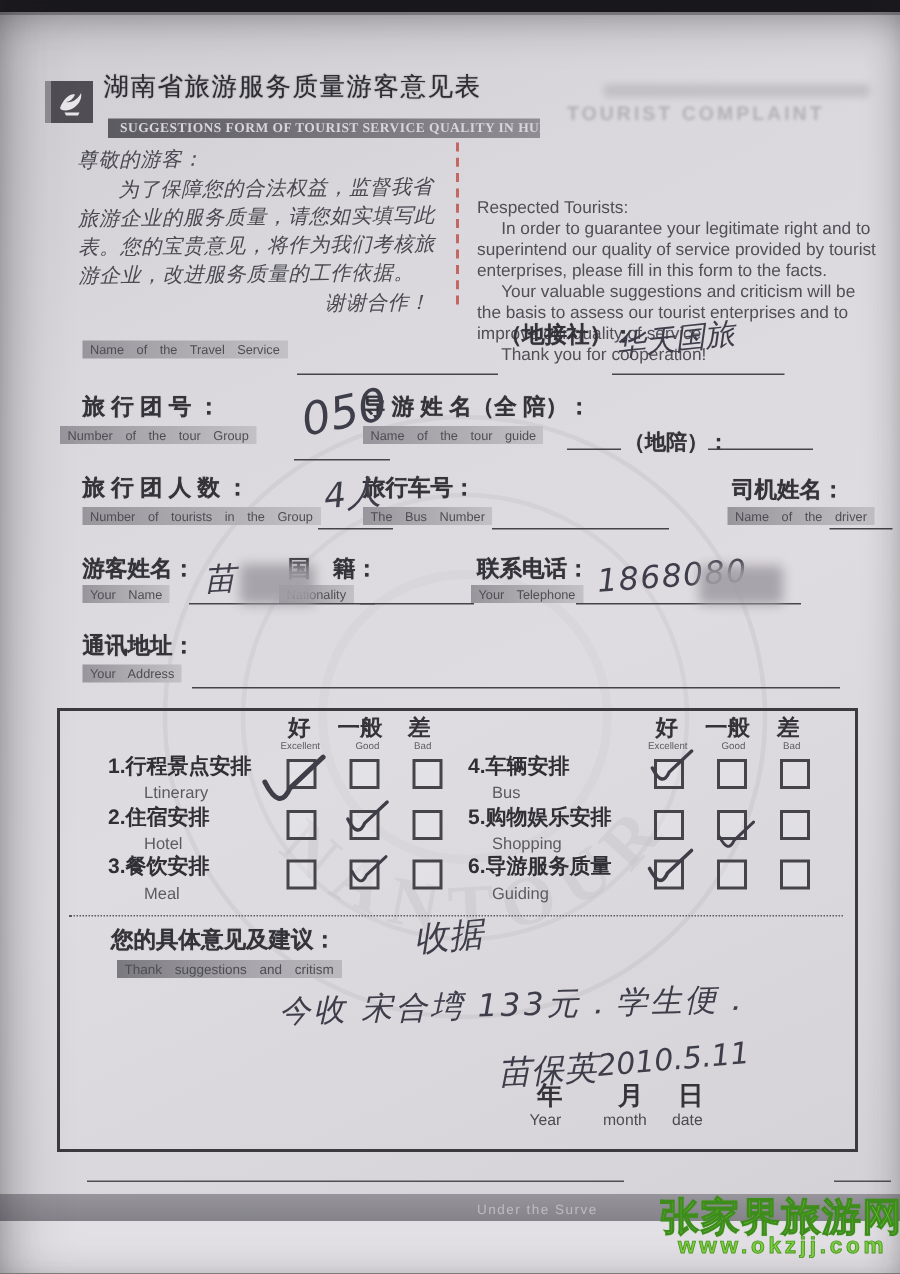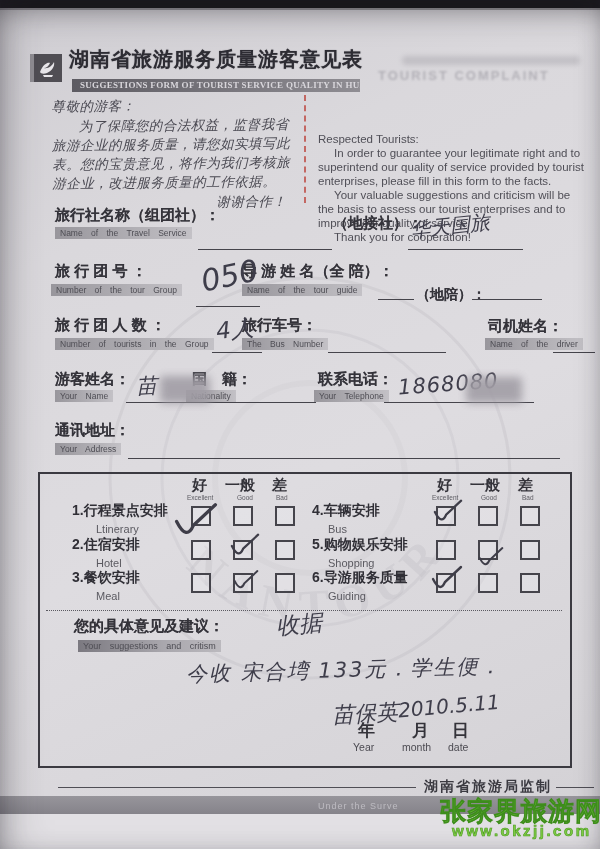--- a/index.html
+++ b/index.html
@@ -11,21 +11,21 @@
         box-shadow:inset 0 20px 34px -14px rgba(25,24,30,.55),
                    inset 26px 0 46px -26px rgba(50,48,56,.38),
                    inset -14px 0 30px -22px rgba(70,68,76,.22),
                    inset 0 -10px 24px -16px rgba(60,58,66,.22);}
   .top-strip{position:absolute;left:0;top:0;width:600px;height:8px;background:#1a191d;z-index:40;}
   .top-strip2{position:absolute;left:0;top:8px;width:600px;height:2px;background:#57555b;opacity:.5;z-index:40;}
 
   
   .logo-box{position:absolute;left:34px;top:54px;width:28px;height:28px;background:#504e54;
         box-shadow:-4px 0 0 #8e8c92;z-index:3;}
-  .page-title{position:absolute;left:69px;top:46px;font-size:20px;font-weight:bold;color:#2d2c33;
+  .page-title{position:absolute;left:69px;top:46px;font-size:17px;font-weight:normal;color:#2d2c33;
         letter-spacing:1px;white-space:nowrap;z-index:3;text-shadow:0 0 1px rgba(45,44,51,.6);}
   .subtitle-bar{position:absolute;left:72px;top:79px;width:280px;height:13px;z-index:3;
         background:linear-gradient(90deg,#5d5b62,#8f8d93);color:#d8d6db;
         font-family:"Liberation Serif",serif;font-weight:bold;font-size:9px;line-height:13px;
         padding-left:8px;white-space:nowrap;overflow:hidden;letter-spacing:.3px;}
   .bleed-blur{position:absolute;left:402px;top:56px;width:178px;height:9px;background:#86848c;
         opacity:.28;filter:blur(2.5px);border-radius:4px;z-index:2;}
   .bleed-text{position:absolute;left:378px;top:68px;font-size:13px;font-weight:bold;color:#8b8992;
         letter-spacing:2px;opacity:.5;filter:blur(1px);z-index:2;white-space:nowrap;}
 
@@ -124,29 +124,28 @@
     <div class="closing">谢谢合作！</div>
   </div>
   <div class="red-dash"></div>
   <div class="intro-en">
     <div>Respected Tourists:</div>
     <div class="p">In order to guarantee your legitimate right and to superintend our quality of service provided by tourist enterprises, please fill in this form to the facts.</div>
     <div class="p">Your valuable suggestions and criticism will be the basis to assess our tourist enterprises and to improve our quality of service</div>
     <div class="p">Thank you for cooperation!</div>
   </div>
 
-  <span class="cnlabel abs" style="left:55px;top:206px">旅行社名称（组团社）：</span>
   <span class="enshade abs" style="left:55px;top:227px">Name of the Travel Service</span>
   <div class="ul abs" style="left:198px;top:249px;width:134px"></div>
   <span class="cnlabel abs" style="left:333px;top:214px">（地接社）：</span>
   <span class="hw abs" style="left:410px;top:213px;font-size:20px;transform:rotate(-6deg)">华天国旅</span>
   <div class="ul abs" style="left:408px;top:249px;width:115px"></div>
 
   <span class="cnlabel abs" style="left:55px;top:262px">旅 行 团 号 ：</span>
-  <span class="enshade abs" style="left:51px;top:284px">Number of the tour Group</span>
+  <span class="enshade abs" style="left:40px;top:284px">Number of the tour Group</span>
   <span class="hw abs" style="left:201px;top:258px;font-size:30px;transform:rotate(-12deg)">050</span>
   <div class="ul abs" style="left:196px;top:306px;width:64px"></div>
   <span class="cnlabel abs" style="left:242px;top:262px">导 游 姓 名（全 陪）：</span>
   <span class="enshade abs" style="left:242px;top:284px">Name of the tour guide</span>
   <div class="ul abs" style="left:378px;top:299px;width:36px"></div>
   <span class="cnlabel sm abs" style="left:416px;top:286px">（地陪）：</span>
   <div class="ul abs" style="left:472px;top:299px;width:70px"></div>
 
   <span class="cnlabel abs" style="left:55px;top:316px">旅 行 团 人 数 ：</span>
   <span class="enshade abs" style="left:55px;top:338px">Number of tourists in the Group</span>
@@ -260,35 +259,34 @@
         <svg viewBox="0 0 32 26">
           <path d="M2 14 C7 24,11 24,14 17 L30 2" fill="none" stroke="#3e3d48" stroke-width="2.4" stroke-linecap="round"></path>
         </svg>
       </span>
     <span class="cb abs" style="left:478px;top:573px"></span>
     <span class="cb abs" style="left:520px;top:573px"></span>
   </div>
 
   <div class="dotline"></div>
   <span class="cnlabel abs" style="left:74px;top:617px">您的具体意见及建议：</span>
-  <span class="enshade dark abs" style="left:78px;top:640px">Your suggestions and critism</span>
+  <span class="enshade dark abs" style="left:78px;top:640px">Thank suggestions and critism</span>
   <span class="hw abs" style="left:276px;top:609px;font-size:23px;transform:rotate(-5deg)">收据</span>
   <span class="hw abs" style="left:186px;top:656px;font-size:21px;transform:rotate(-1.5deg);letter-spacing:2px">今收 宋合塆 133元．学生便．</span>
   <span class="hw abs" style="left:332px;top:699px;font-size:22px;transform:rotate(-3deg)">苗保英</span>
   <span class="hw abs" style="left:398px;top:694px;font-size:20px;transform:rotate(-5deg)">2010.5.11</span>
 
   <span class="date-cn abs" style="left:358px;top:719px">年</span>
   <span class="date-cn abs" style="left:412px;top:719px">月</span>
   <span class="date-cn abs" style="left:452px;top:719px">日</span>
   <span class="date-en abs" style="left:353px;top:741px">Year</span>
   <span class="date-en abs" style="left:402px;top:741px">month</span>
   <span class="date-en abs" style="left:448px;top:741px">date</span>
 
   <div class="foot-line abs" style="left:58px;top:787px;width:358px"></div>
-  <span class="foot-text abs" style="left:424px;top:778px">湖南省旅游局监制</span>
   <div class="foot-line abs" style="left:556px;top:787px;width:38px"></div>
 
   <div class="gray-bar"></div>
   <span class="bar-faint">Under the Surve</span>
   <div class="bottom-strip"></div>
 
   <span class="site-name">张家界旅游网</span>
   <span class="site-url">www.okzjj.com</span>
 
   <div class="vignette"></div>

